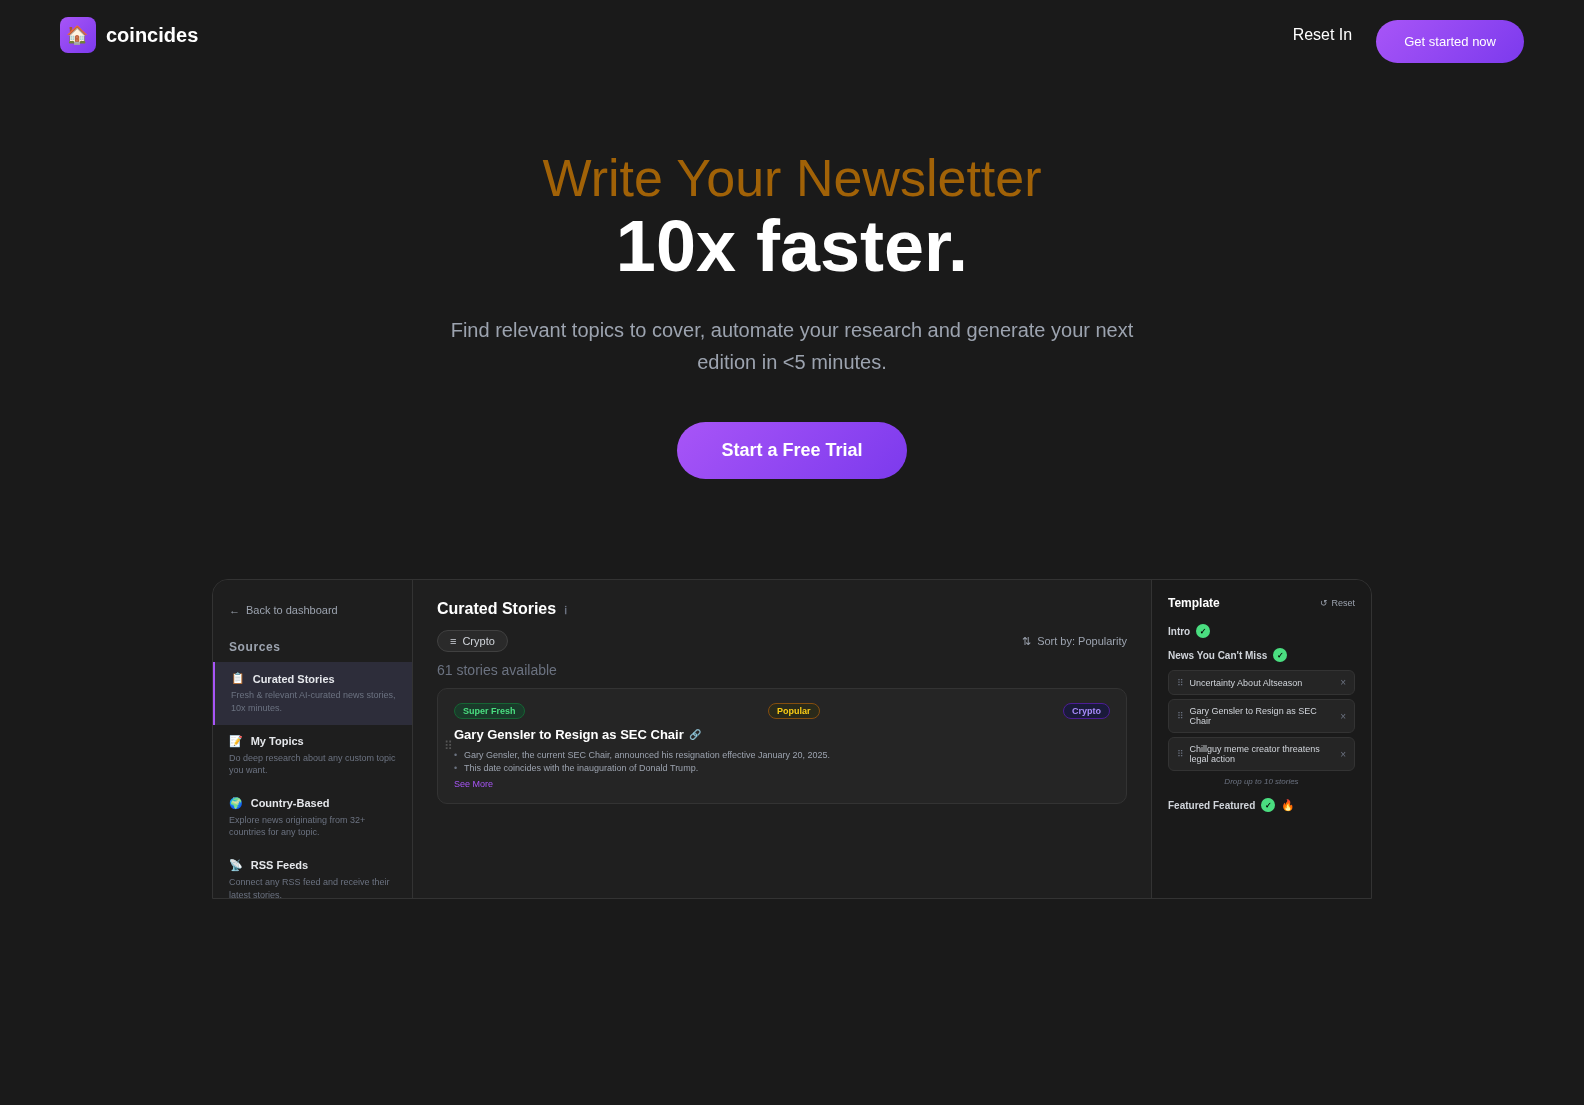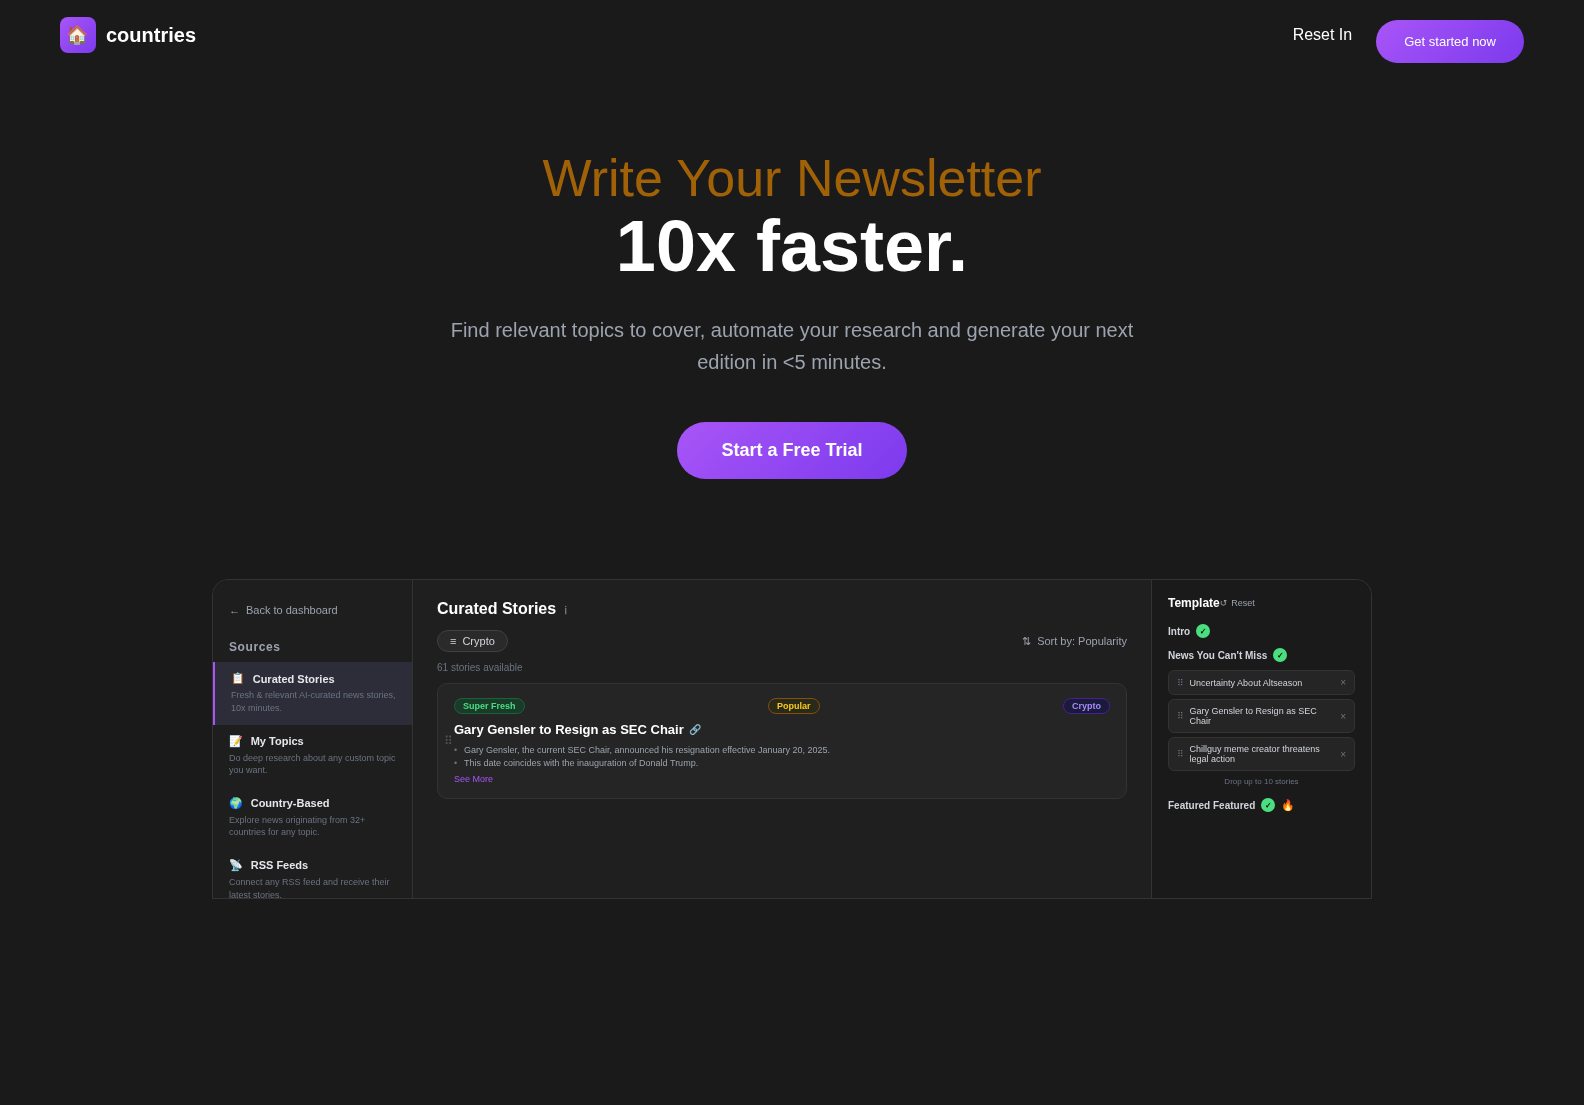--- a/index.html
+++ b/index.html
@@ -237,21 +237,21 @@
       align-items: center;
       gap: 6px;
       font-size: 11px;
       color: #9ca3af;
       background: transparent;
       border: none;
       cursor: pointer;
     }
 
     .stories-count {
-      font-size: 10px;
+      font-size: 14px;
       color: #6b7280;
       margin-bottom: 10px;
     }
 
     .story-card {
       background: #252525;
       border: 1px solid #333;
       border-radius: 10px;
       padding: 14px 16px;
       position: relative;
@@ -325,21 +325,21 @@
       width: 220px;
       background: #1a1a1a;
       border-left: 1px solid #333;
       padding: 16px;
       flex-shrink: 0;
     }
 
     .template-header {
       display: flex;
       align-items: center;
-      justify-content: flex-start;
+      justify-content: space-between;
       margin-bottom: 14px;
     }
 
     .template-title {
       font-size: 12px;
       font-weight: 700;
       color: #ffffff;
     }
 
     .reset-btn {
@@ -408,41 +408,42 @@
       color: #6b7280;
       font-size: 10px;
       cursor: pointer;
     }
 
     .drop-hint {
       font-size: 8px;
       color: #6b7280;
       text-align: center;
       margin-top: 6px;
+      font-style: italic;
     }
 
     .featured-label {
       display: flex;
       align-items: center;
       gap: 6px;
       font-size: 10px;
       font-weight: 600;
       color: #d1d5db;
       margin-top: 12px;
     }
   </style>
 </head>
 <body>
 
 <nav>
   <div class="logo-area">
     <div class="logo-icon">
       <span>🏠</span>
     </div>
-    <span class="logo-text">countries</span>
+    <span class="logo-text">coincides</span>
   </div>
   <div class="nav-right">
     <button class="sign-in-btn">Reset In</button>
     <button class="get-started-btn">Get started now</button>
   </div>
 </nav>
 
 <section class="hero">
   <h1>
     <span class="hero-title-light">Write Your Newsletter</span>

